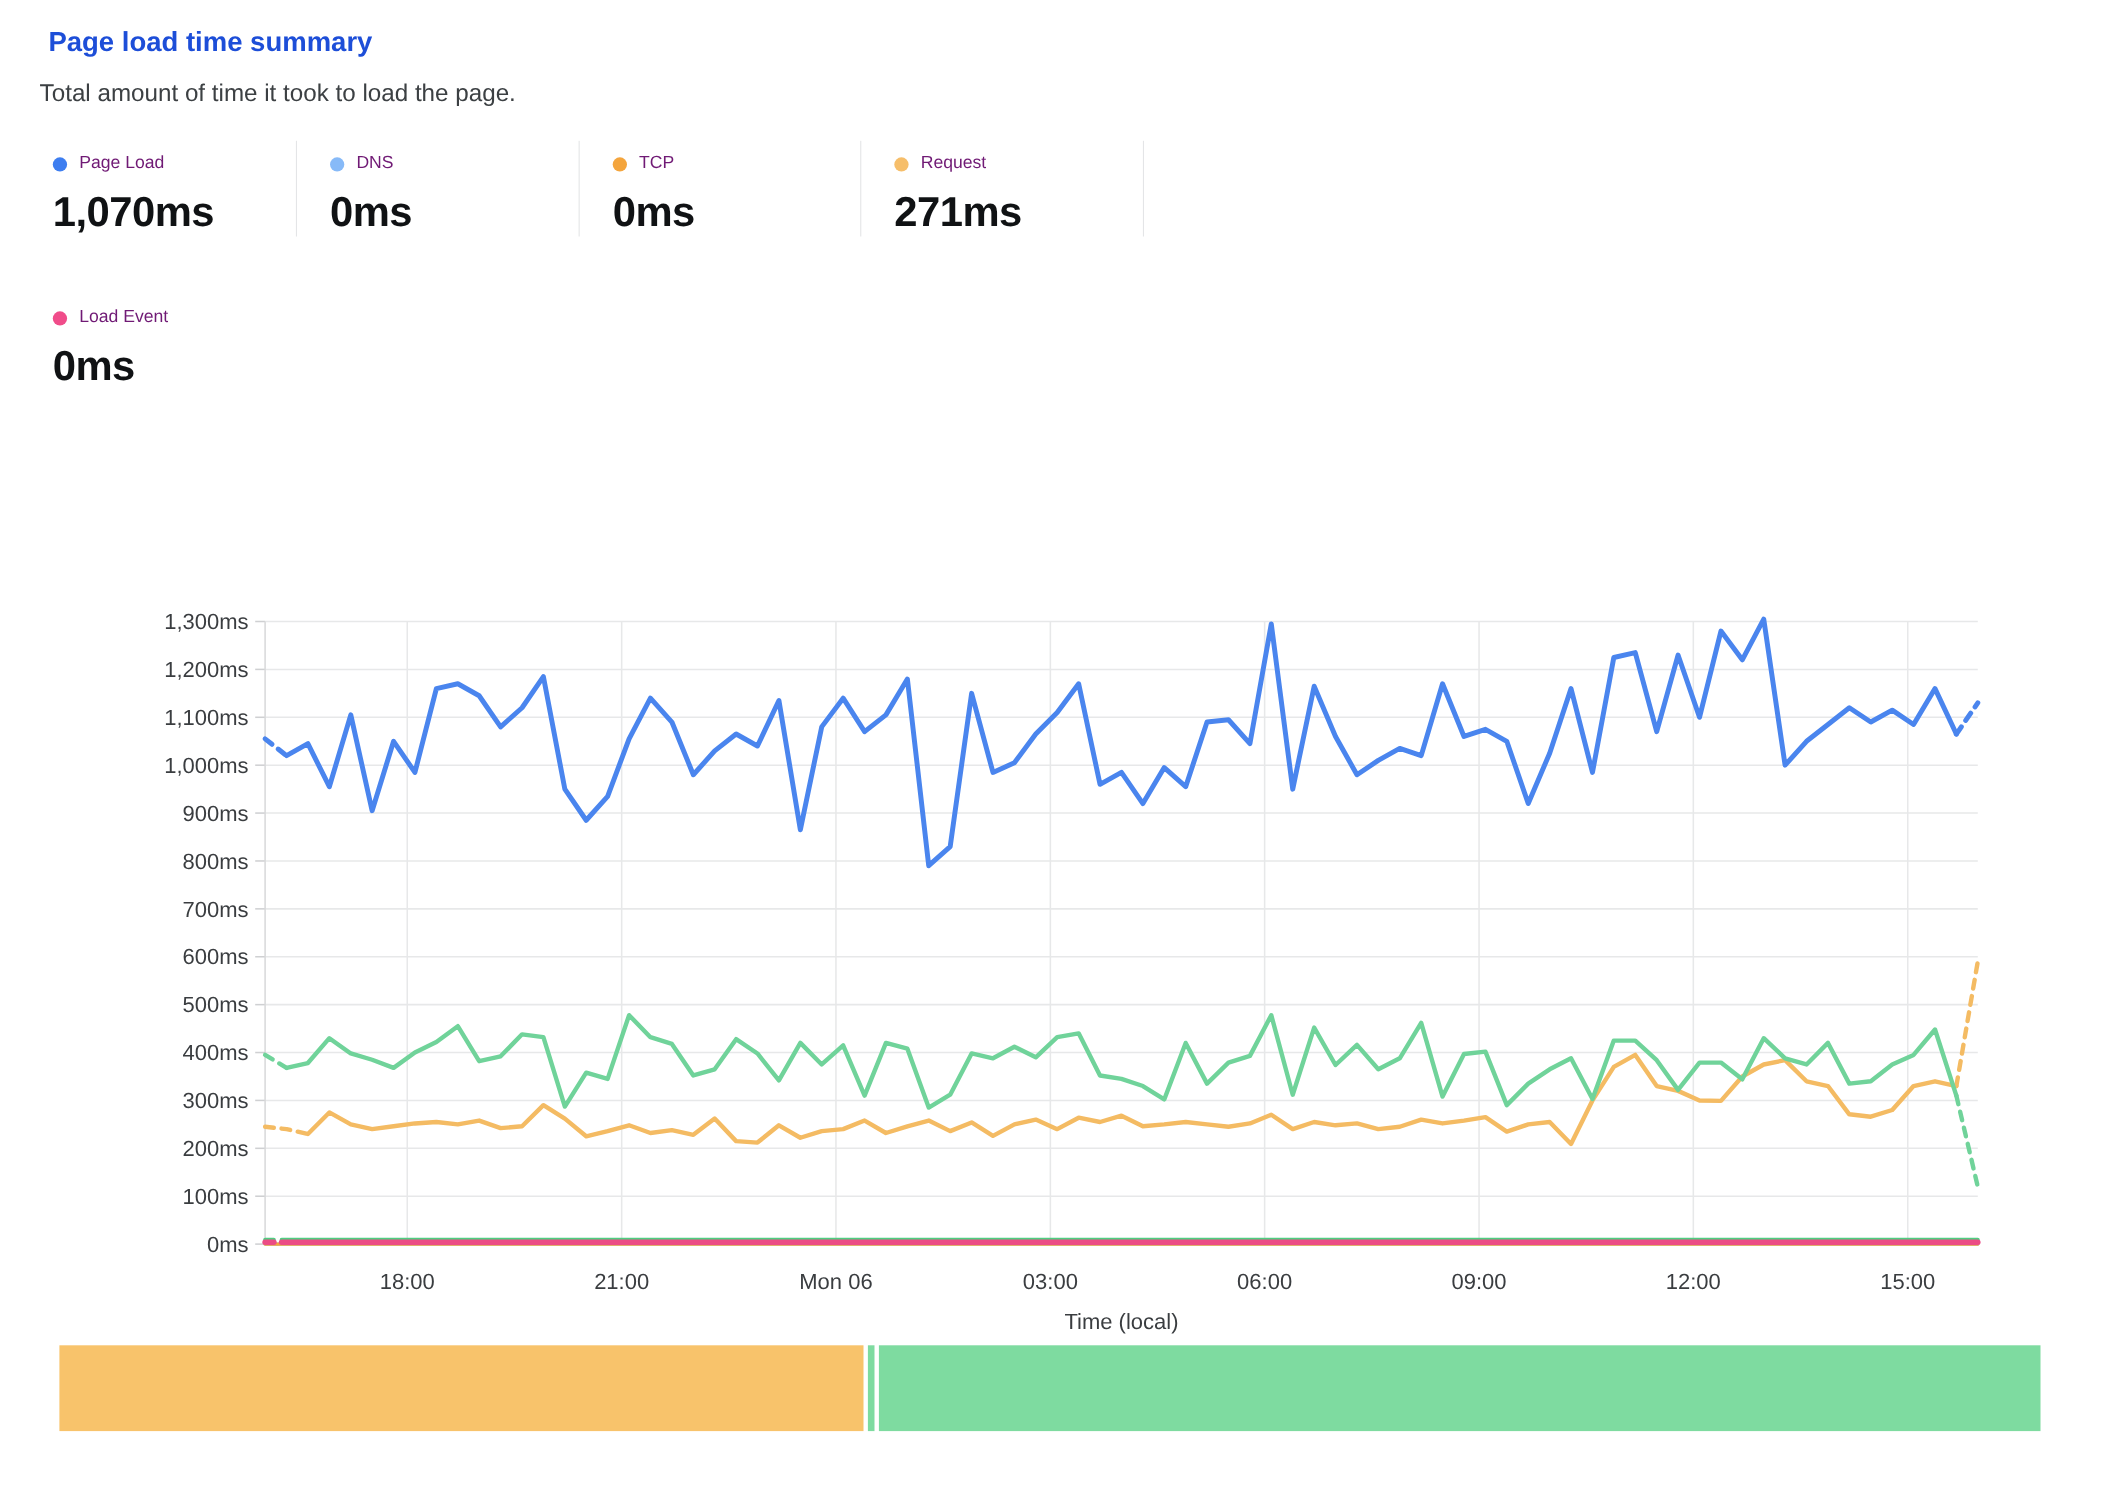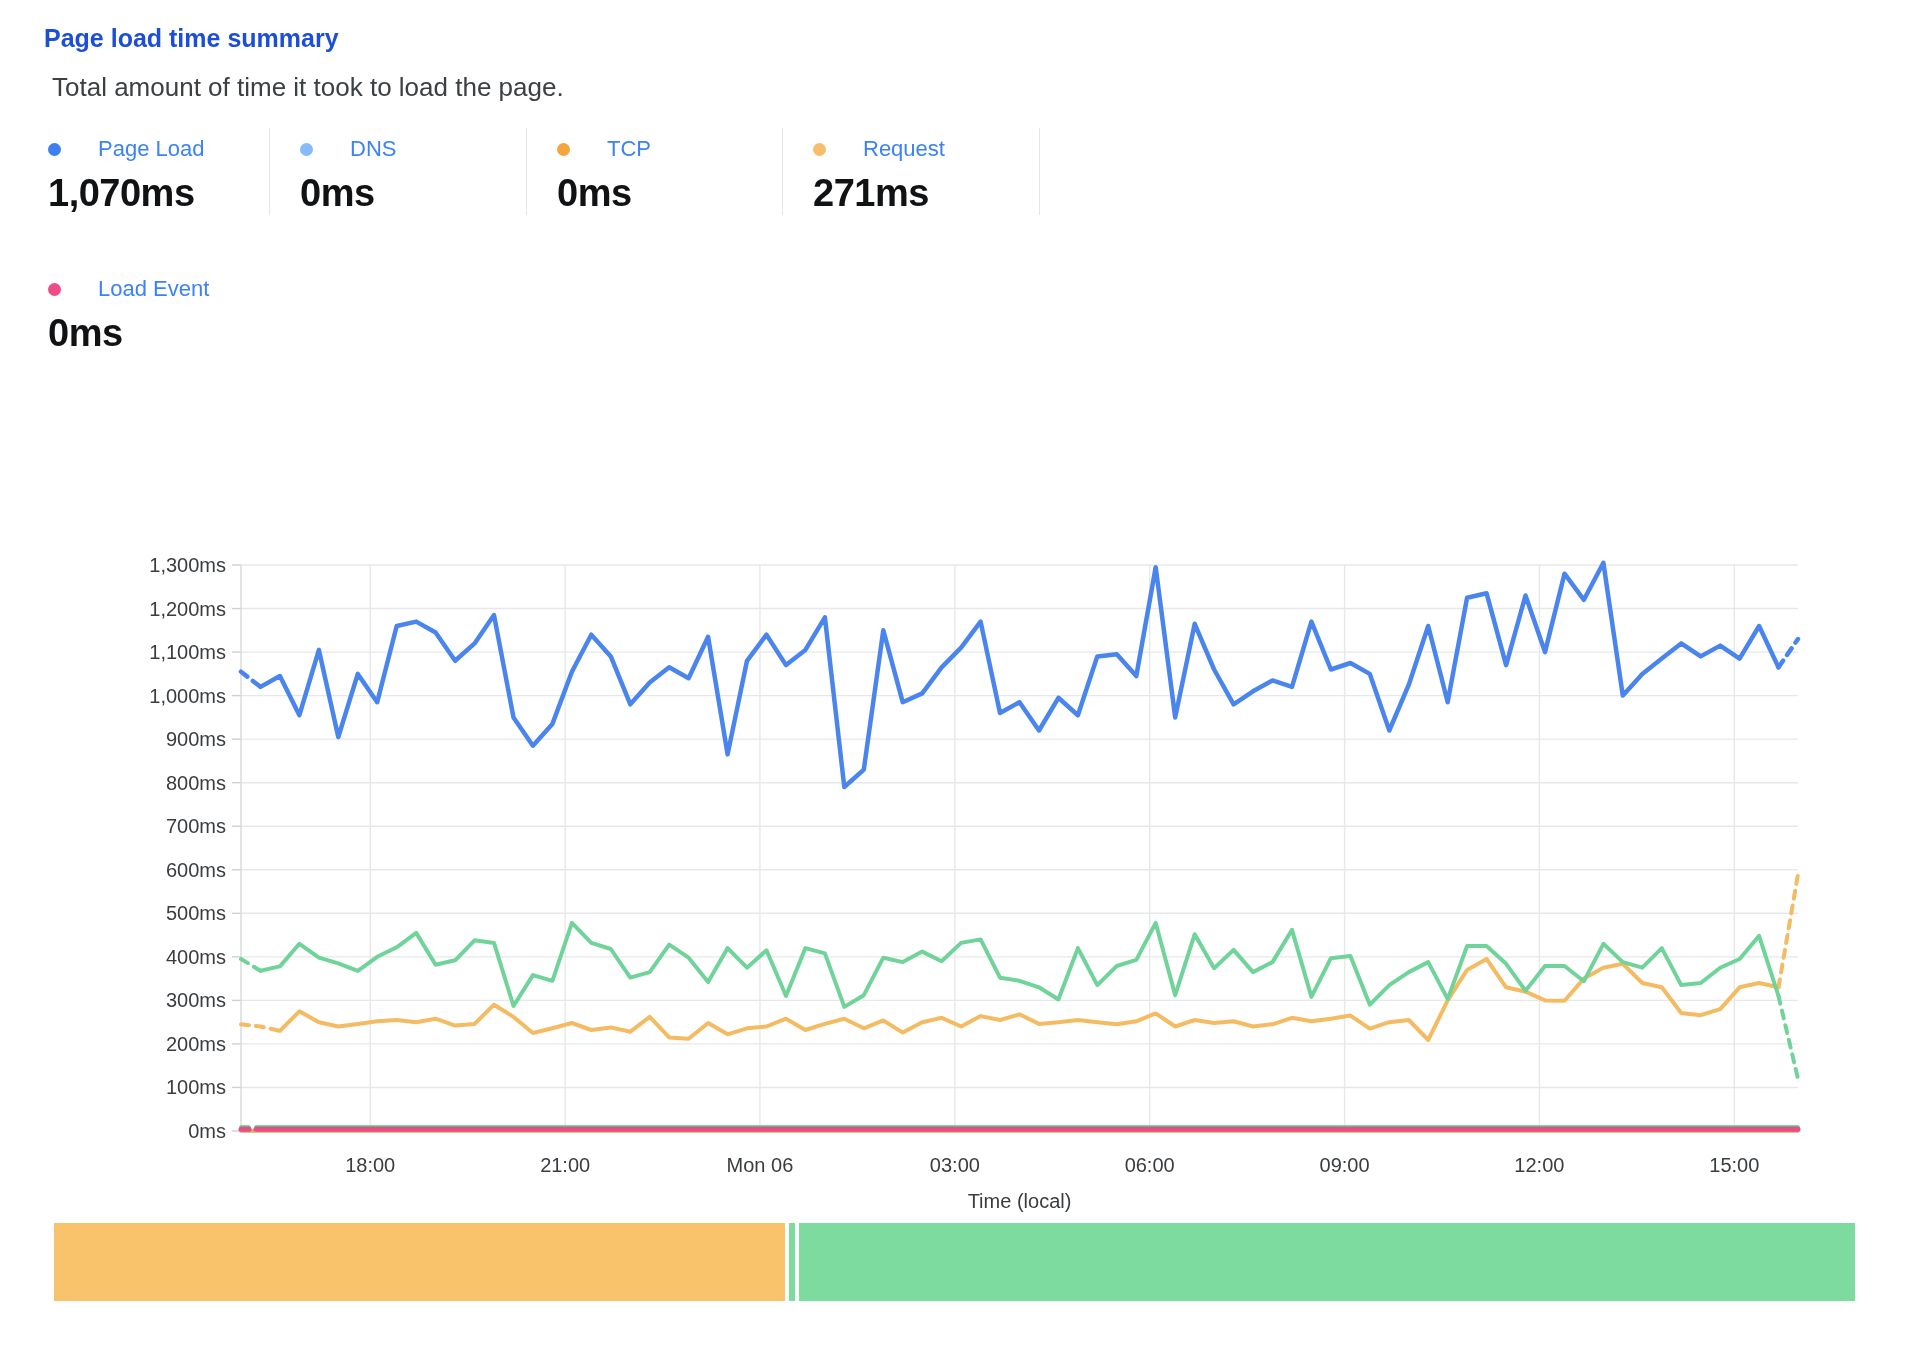--- a/index.html
+++ b/index.html
@@ -1,28 +1,28 @@
 <!DOCTYPE html>
 <html><head>
 <meta charset="utf-8">
 <style>
   html,body{margin:0;padding:0;}
   body{
     width:1910px;height:1352px;position:relative;background:#ffffff;
     font-family:"Liberation Sans", sans-serif;overflow:hidden;
   }
   .title{position:absolute;left:44px;top:24px;font-size:25px;font-weight:700;color:#1d4ed8;}
-  .subtitle{position:absolute;left:52px;top:72px;font-size:26px;font-weight:400;color:#3c4043;}
+  .subtitle{position:absolute;left:36px;top:72px;font-size:22px;font-weight:400;color:#3c4043;}
   .metrics-row{position:absolute;left:44px;top:128px;display:flex;}
   .metric{box-sizing:border-box;border-right:1px solid #e4e5e7;padding-left:30px;}
   .metric.first{padding-left:4px;}
   .mc1{width:226px}.mc2{width:257px}.mc3{width:256px}.mc4{width:257px}.mc5{width:255px}.mc6{width:280px}
   .m-head{display:flex;align-items:center;gap:11px;margin-top:8px;height:26px;}
   .dot{width:13px;height:13px;border-radius:50%;flex:0 0 auto;}
-  .m-label{font-size:22px;color:#3b82f6;margin-left:26px;}
+  .m-label{font-size:16px;color:#701a75;}
   .m-value{font-size:38px;font-weight:700;color:#101214;margin-top:10px;letter-spacing:-0.5px;}
   .metric-loadevent{position:absolute;left:44px;top:268px;padding-left:4px;}
   #chart-svg{position:absolute;left:0;top:0;}
   #status-bar{
     position:absolute;left:54px;top:1223px;width:1801px;height:78px;
     display:flex;gap:4px;background:#ffffff;
   }
   #status-bar .seg{height:100%;}
 </style>
 </head>

